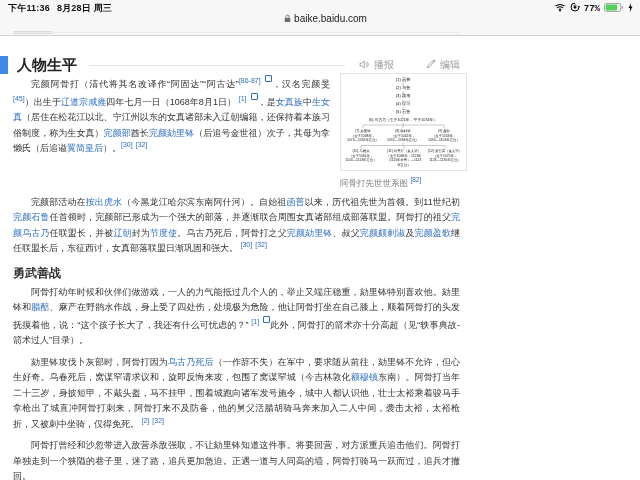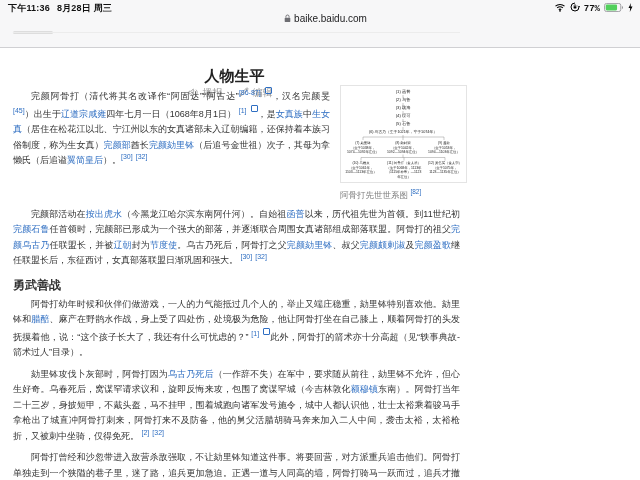--- a/index.html
+++ b/index.html
@@ -1,33 +1,33 @@
 <!DOCTYPE html>
 <html style="--accent: #3c8ce6; --link: #2e6ec2;"><head>
 <meta charset="utf-8">
 <style>
   html,body{margin:0;padding:0;width:640px;height:480px;overflow:hidden;background:#fff;
     font-family:"Liberation Sans","DejaVu Sans",sans-serif;-webkit-font-smoothing:antialiased;}
   
-  .chrome{position:relative;width:640px;height:48px;background:#f7f7f8;border-bottom:1px solid #d0d0d3;box-sizing:border-box;}
+  .chrome{position:relative;width:640px;height:36px;background:#f7f7f8;border-bottom:1px solid #d0d0d3;box-sizing:border-box;}
   .status-left{position:absolute;left:8px;top:2px;font-size:9px;font-weight:700;color:#111;letter-spacing:.2px;}
   .status-left .date{margin-left:7px;}
   .status-right{position:absolute;right:7px;top:2px;display:flex;align-items:center;gap:4px;font-size:9px;font-weight:700;color:#111;font-family:Liberation Mono, monospace;}
   .url-row{position:absolute;left:11px;right:0;top:13px;text-align:center;font-size:10px;color:#1c1c1e;}
   .url-row svg{vertical-align:-1px;margin-right:3px;}
   
   .remnant-line{position:absolute;left:13px;top:32px;width:447px;height:1px;background:#ececec;}
   .remnant-stub{position:absolute;left:13px;top:31px;width:40px;height:3px;background:#dddddd;border-radius:2px;}
   
   .page{position:relative;width:460px;padding-left:13px;box-sizing:border-box;color:#333;}
-  .sec-header{display:flex;align-items:center;margin:19px 0 0 -13px;height:20px;flex-direction:column;}
+  .sec-header{display:flex;align-items:center;margin:19px 0 0 -13px;height:20px;}
   .accent-bar{width:8px;height:18px;background:var(--accent,#3c8ce6);}
   .sec-title{font-size:15px;font-weight:700;color:#222;margin-left:9px;white-space:nowrap;}
   .hr{flex:1;height:1px;background:#e6e6e6;margin:0 14px 0 12px;}
-  .tools{display:flex;align-items:center;gap:16px;}
+  .tools{display:flex;align-items:center;gap:32px;}
   .tool{display:flex;align-items:center;gap:4px;font-size:10px;color:#9a9a9a;cursor:pointer;white-space:nowrap;}
   h3.sub{font-size:12px;font-weight:700;color:#333;margin:9px 0 5px 0;line-height:14px;}
   p.para{margin:0 0 6px 0;font-size:9px;line-height:15.5px;color:#333;text-indent:2em;text-align:justify;}
   p.clear-right{clear:right;margin-top:10px;}
   a.lnk{color:var(--link,#2e6ec2);text-decoration:none;cursor:pointer;}
   sup.cite{color:var(--link,#2e6ec2);font-size:7px;line-height:0;cursor:pointer;}
   sup.cite + sup.cite{margin-left:3px;}
   .cite-icon{display:inline-block;width:5px;height:5px;border:1px solid var(--link,#2e6ec2);border-radius:1px;margin-left:1px;vertical-align:1px;}
   
   .figure{float:right;width:127px;margin:-2px -7px 6px 10px;}

